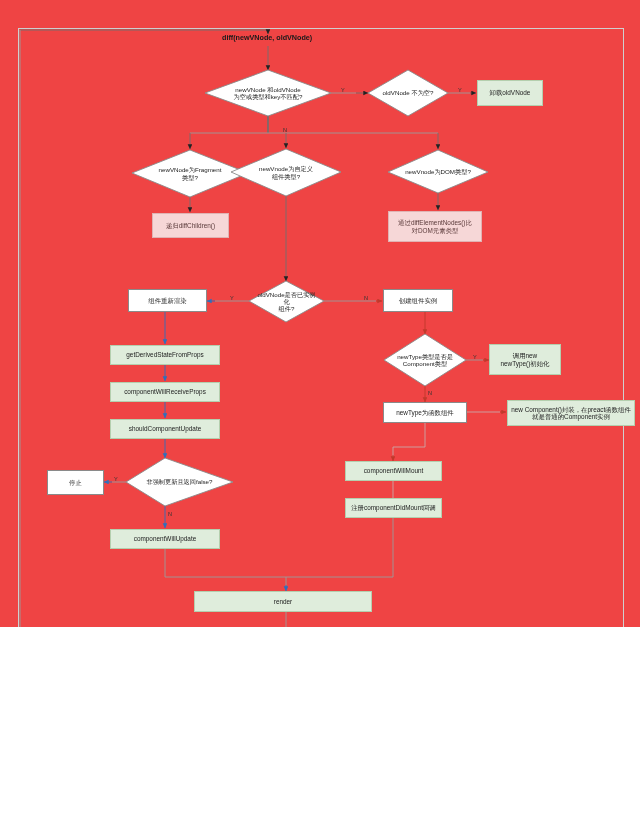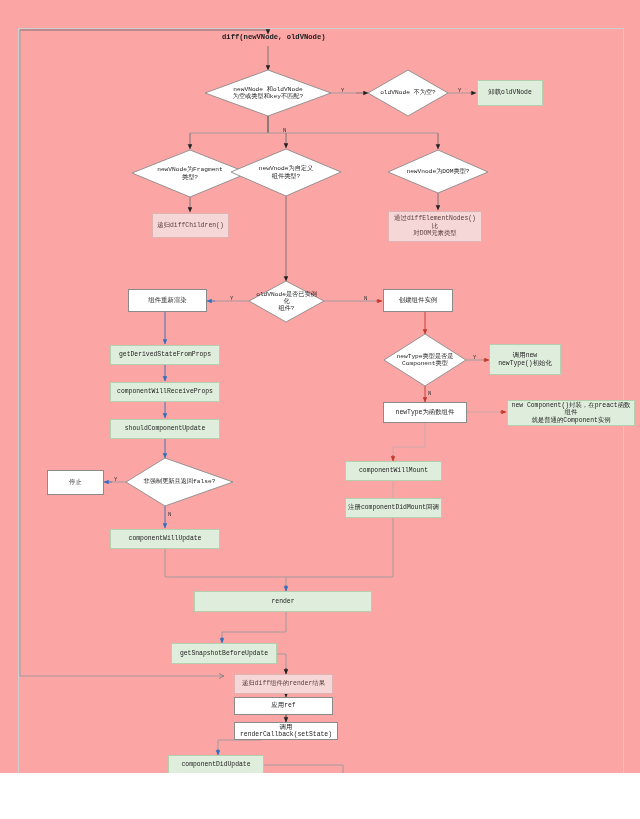--- a/index.html
+++ b/index.html
@@ -6,24 +6,23 @@
     margin: 0;
     padding: 0;
     background: #ffffff;
   }
   body {
     font-family: "Liberation Sans", "DejaVu Sans", sans-serif;
   }
   #canvas {
     position: relative;
     width: 640px;
-    height: 773px;
-    background: #fca5a5;
+    height: 627px;
+    background: #ef4444;
     overflow: hidden;
-    font-family: Liberation Mono, monospace;
   }
   svg#wires {
     position: absolute;
     left: 0;
     top: 0;
     width: 640px;
     height: 819px;
     pointer-events: none;
   }
   .node {

